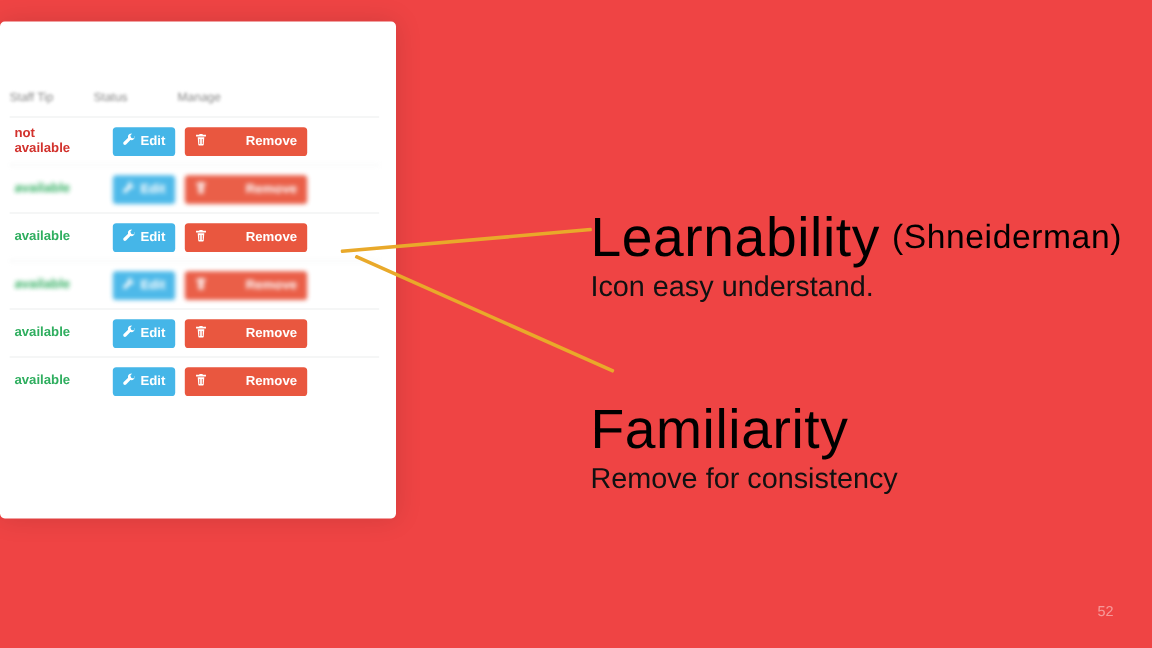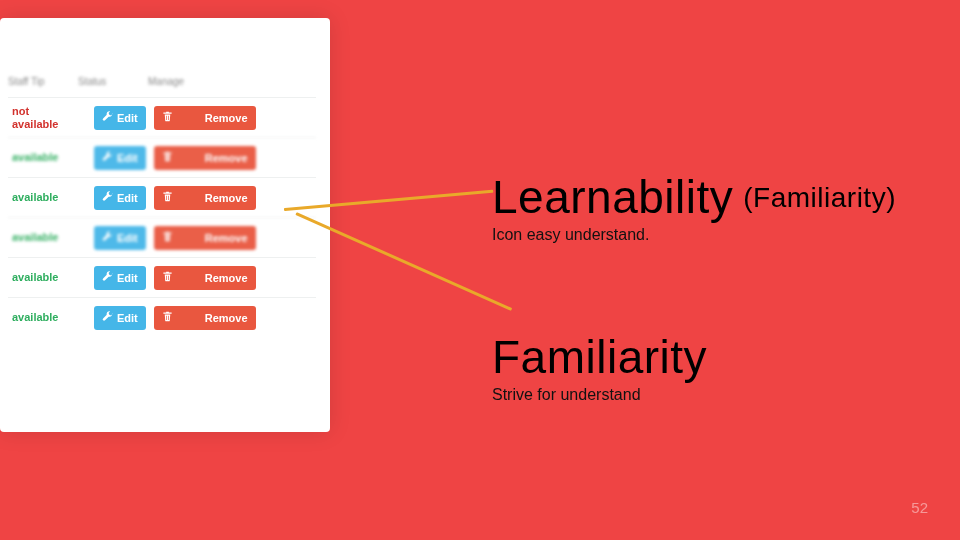--- a/index.html
+++ b/index.html
@@ -81,40 +81,40 @@
     letter-spacing: 0.5px;
   }
   h1.big .paren {
     font-size: 28px;
     font-weight: 300;
     color: #000;
     margin-left: 10px;
     vertical-align: 6px;
   }
   p.sub {
-    font-size: 16px;
+    font-size: 24px;
     font-weight: 300;
     color: #111;
     margin-top: 2px;
   }
 
   .connector {
     position: absolute;
     background: #e9a92a;
     height: 3px;
     transform-origin: left center;
     border-radius: 1px;
   }
 
   .pagenum {
     position: absolute;
     right: 32px;
     bottom: 24px;
     color: rgba(255,255,255,0.45);
-    font-size: 15px;
+    font-size: 12px;
   }
 </style>
 </head>
 <body>
 
 <div class="slide">
 
   <div class="panel">
     <div class="panel-inner">
       <div class="col-headers">
@@ -215,24 +215,24 @@
           </div>
         </div>
     </div>
   </div>
 
   <div class="connector" style="left:284px; top:208px; width:210px; transform:rotate(-5deg);"></div>
   <div class="connector" style="left:296px; top:212px; width:236px; transform:rotate(24deg);"></div>
 
   <div class="text-block tb1">
     <h1 class="big">
-      <span>Learnability</span><span class="paren">(Familiarity)</span>
+      <span>Learnability</span><span class="paren">(Shneiderman)</span>
     </h1>
     <p class="sub">Icon easy understand.</p>
   </div>
 
   <div class="text-block tb2">
     <h1 class="big">Familiarity</h1>
-    <p class="sub">Strive for understand</p>
+    <p class="sub">Remove for consistency</p>
   </div>
 
   <div class="pagenum">52</div>
 </div>
 
 </body></html>

